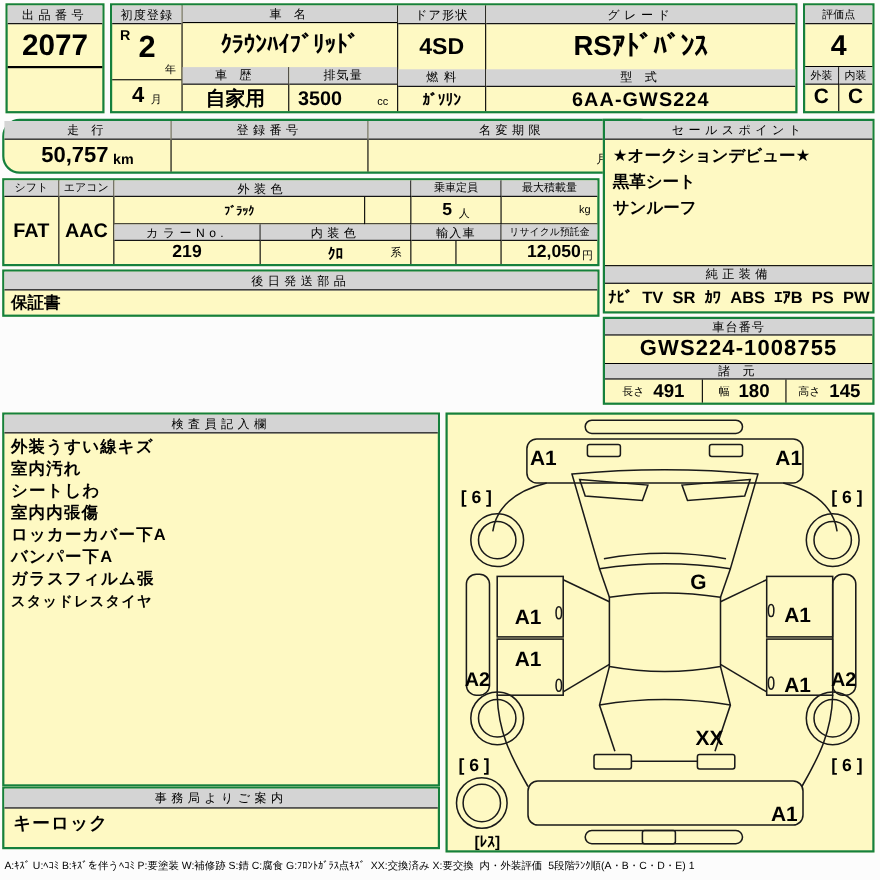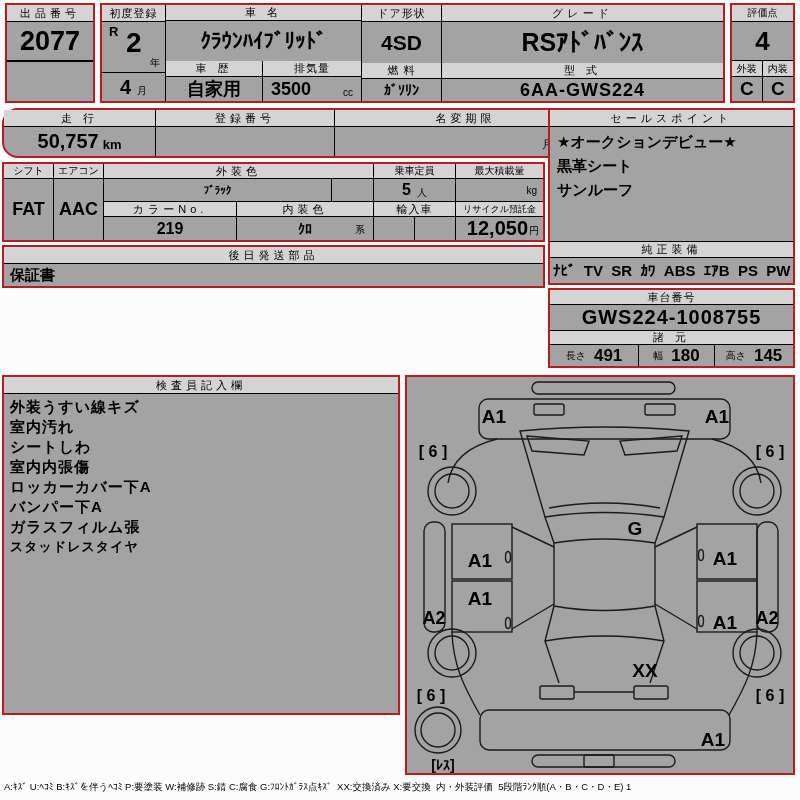--- a/index.html
+++ b/index.html
@@ -1,18 +1,18 @@
 <!DOCTYPE html>
 <html><head>
 <meta charset="utf-8">
 <style>
   html,body{margin:0;padding:0;background:#fff;}
   .sheet{position:relative;width:800px;height:800px;background:#fcfcfc;overflow:hidden;
          font-family:"Liberation Sans","DejaVu Sans",sans-serif;color:#000;}
-  .box{position:absolute;box-sizing:border-box;border:2px solid #b91c1c;background:#a3a3a3;}
+  .box{position:absolute;box-sizing:border-box;border:2px solid #15803d;background:#fef9c3;}
   .abs{position:absolute;box-sizing:border-box;}
   .hd{background:#d4d4d4;border-bottom:1px solid #000;font-size:11px;letter-spacing:4px;
       display:flex;align-items:center;justify-content:center;white-space:pre;overflow:hidden;box-sizing:border-box;}
   .hd-s{letter-spacing:1px;}
   .hd-t{letter-spacing:0;font-size:10px;}
   .cell{display:flex;align-items:center;justify-content:center;white-space:pre;box-sizing:border-box;overflow:hidden;}
   .b{font-weight:bold;}
   .br{border-right:1px solid #000;}
   .bb{border-bottom:1px solid #000;}
   .col{display:flex;flex-direction:column;box-sizing:border-box;}
@@ -151,21 +151,21 @@
         </div>
         <div class="row" style="flex:1;">
           <div class="cell b br" style="width:133px;font-size:16px;">219</div>
           <div class="cell br" style="width:137px;position:relative;">
             <span class="b" style="font-size:14px;">ｸﾛ</span>
             <span class="abs small" style="right:8px;bottom:3px;">系</span>
           </div>
           <div class="cell br" style="width:41px;"></div>
           <div class="cell br" style="width:41px;"></div>
           <div class="cell" style="flex:1;justify-content:flex-end;padding-right:4px;">
-            <span class="b" style="font-size:20px;">12,050</span>
+            <span class="b" style="font-size:16px;">12,050</span>
             <span class="small" style="margin:4px 0 0 1px;">円</span>
           </div>
         </div>
       </div>
     </div>
   </div>
 
   <div class="box" style="left:548px;top:108px;width:247px;height:177px;">
     <div class="hd" style="height:17px;">セールスポイント</div>
     <div class="abs" style="position:relative;height:115px;border-bottom:1px solid #000;padding:3px 7px;">
@@ -210,20 +210,24 @@
       <div class="b" style="font-size:15px;line-height:20px;letter-spacing:1px;">室内汚れ</div>
       <div class="b" style="font-size:15px;line-height:20px;letter-spacing:1px;">シートしわ</div>
       <div class="b" style="font-size:15px;line-height:20px;letter-spacing:1px;">室内内張傷</div>
       <div class="b" style="font-size:15px;line-height:20px;letter-spacing:1px;">ロッカーカバー下A</div>
       <div class="b" style="font-size:15px;line-height:20px;letter-spacing:1px;">バンパー下A</div>
       <div class="b" style="font-size:15px;line-height:20px;letter-spacing:1px;">ガラスフィルム張</div>
       <div class="b" style="font-size:13px;line-height:20px;letter-spacing:1px;">スタッドレスタイヤ</div>
     </div>
   </div>
 
+  <div class="box" style="left:2px;top:715px;width:398px;height:57px;">
+    <div class="hd" style="height:18px;">事務局よりご案内</div>
+    <div class="b" style="font-size:16px;padding:4px 8px;letter-spacing:1px;">キーロック</div>
+  </div>
 
   <div class="box" style="left:405px;top:375px;width:390px;height:400px;">
     <svg width="386" height="396" viewBox="0 0 386 396">
 
       <rect class="ln" x="125" y="5" width="143" height="12" rx="6"></rect>
 
       <rect class="ln" x="72" y="22" width="251" height="40" rx="9"></rect>
       <rect class="ln" x="127" y="27" width="30" height="11" rx="2"></rect>
       <rect class="ln" x="238" y="27" width="30" height="11" rx="2"></rect>
       <path class="ln" d="M90,62 C58,70 44,86 41,106"></path>

